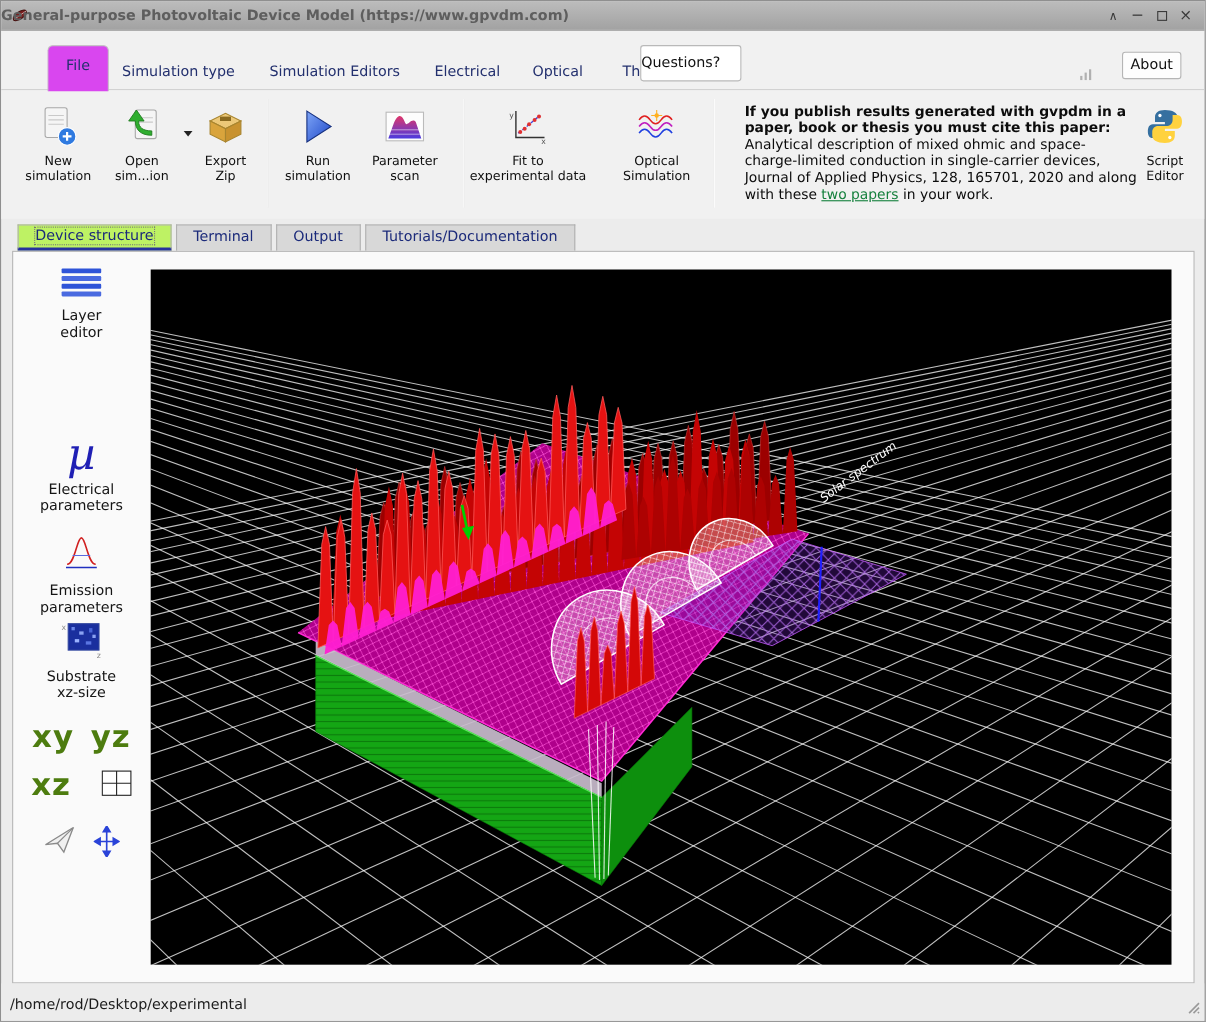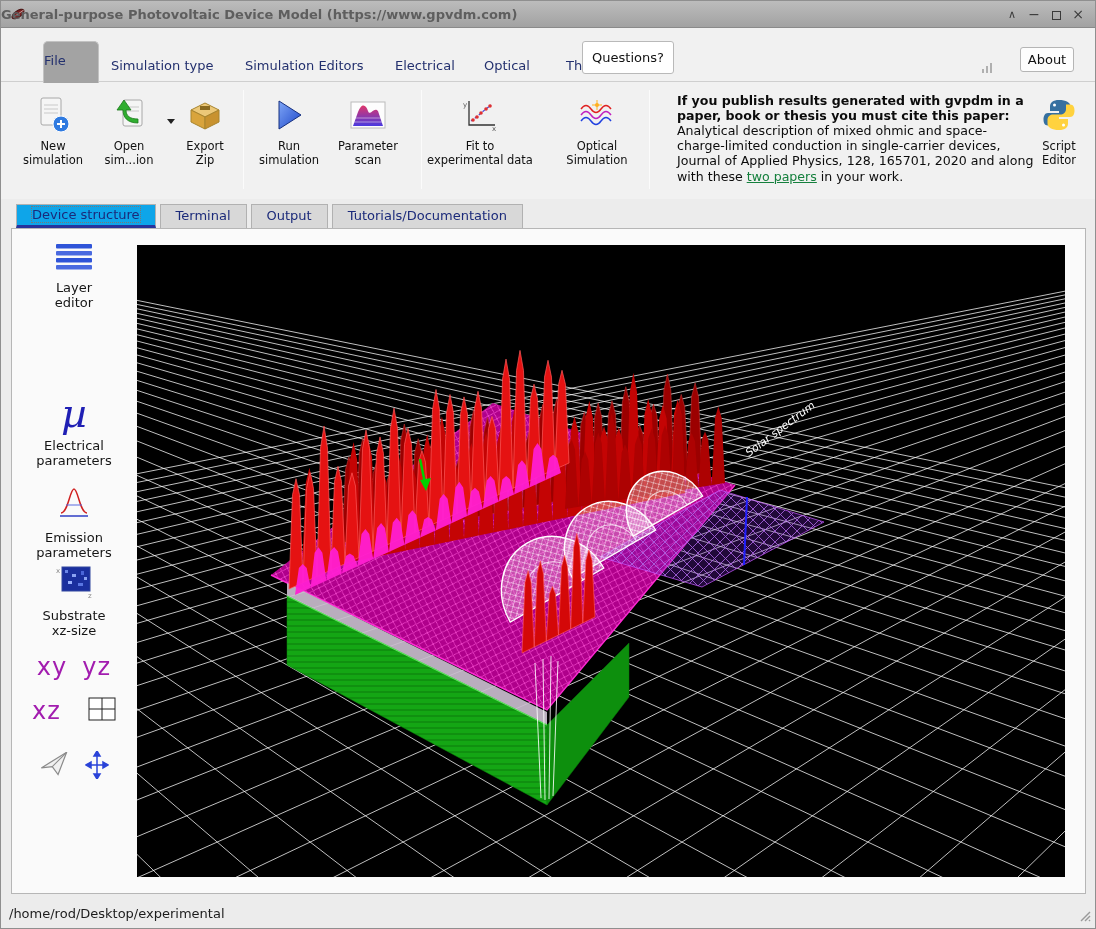--- a/index.html
+++ b/index.html
@@ -18,24 +18,24 @@
   .wc-shade { right:72px; font-size:11px; }
   .wc-min   { right:50px; }
   .wc-max   { right:28px; }
   .wc-max .maxbox { display:inline-block; width:9px; height:9px; border:1px solid #3a3a3a; vertical-align:middle; }
   .wc-close { right:6px; }
 
   
   .menubar { position:absolute; left:0; top:27px; width:100%; height:54px; background:#f1f1f1;
     border-bottom:1px solid #cfcfcf; }
   .mtab { position:absolute; top:30px; font-size:13px; color:#23306e; white-space:nowrap; cursor:default; }
-  .mtab-file { top:13px; left:42px; width:56px; height:42px; line-height:38px; text-align:left;
-    background:#a3a3a3; border:1px solid #c2c2c2; border-bottom:none; border-radius:5px 5px 0 0; z-index:2; }
+  .mtab-file { top:13px; left:42px; width:56px; height:42px; line-height:38px; text-align:center;
+    background:#d946ef; border:1px solid #c2c2c2; border-bottom:none; border-radius:5px 5px 0 0; z-index:2; }
   .questions-btn { position:absolute; left:581px; top:13px; width:92px; height:33px; line-height:31px;
-    text-align:center; background:#ffffff; border:1px solid #b9b9b9; border-radius:3px; font-size:13px;
+    background:#ffffff; border:1px solid #b9b9b9; border-radius:3px; font-size:13px;
     color:#111; z-index:5; }
   .about-btn { position:absolute; left:1019px; top:19px; width:54px; height:25px; line-height:23px;
     text-align:center; background:#fdfdfd; border:1px solid #b5b5b5; border-radius:3px; font-size:13px; color:#111; }
   .signal { position:absolute; left:980px; top:30px; }
 
   
   .toolbar { position:absolute; left:0; top:81px; width:100%; height:117px; background:#f1f1f1; }
   .tbitem { position:absolute; top:12px; width:84px; text-align:center; cursor:default; }
   .tbitem .ic { height:42px; display:flex; align-items:center; justify-content:center; }
   .tbitem .lbl { margin-top:3px; font-size:11.5px; line-height:1.25; color:#101010; white-space:pre-line; }
@@ -43,31 +43,31 @@
   .caret-down { position:absolute; left:166px; top:37px; width:0; height:0;
     border-left:4px solid transparent; border-right:4px solid transparent; border-top:5px solid #222; }
   .citation { position:absolute; left:676px; top:11px; width:358px; font-size:12.6px; line-height:1.2; color:#0c0c0c; }
   .citation b { font-weight:bold; }
   .citation .link { color:#15803d; text-decoration:underline; cursor:pointer; }
 
   
   .doctabs { position:absolute; left:15px; top:203px; height:24px; display:flex; gap:4px; }
   .dtab { padding:0 15px; line-height:22px; background:#d8d8d8; border:1px solid #b1b1b1; border-bottom:none;
     font-size:13px; color:#1b2a7a; white-space:nowrap; cursor:default; }
-  .dtab.active { background:#0ea5e9; border-bottom:3px solid #26339c; line-height:19px; }
+  .dtab.active { background:#bef264; border-bottom:3px solid #26339c; line-height:19px; }
   .dtab.active .in { outline:1px dotted #777; }
 
   
   .main-panel { position:absolute; left:10px; top:227px; width:1075px; height:666px;
     background:#fafafa; border:1px solid #b6b6b6; }
   .sidebar { position:absolute; left:0; top:0; width:124px; height:100%; }
   .sbblock { position:absolute; width:124px; text-align:center; cursor:pointer; }
   .sbblock .lbl { font-size:13px; color:#151515; line-height:1.18; white-space:pre-line; margin-top:5px; }
   .mu { font-family:"DejaVu Serif", serif; font-style:italic; font-size:40px; color:#1f1fb4; line-height:40px; }
-  .viewtxt { font-size:24px; color:#a21caf; letter-spacing:1px; }
+  .viewtxt { font-size:28px; color:#4d7c0f; letter-spacing:1px;font-weight:bold; }
   .xzrow { display:flex; align-items:center; justify-content:center; gap:27px; }
   .toolrow { display:flex; align-items:center; justify-content:center; gap:14px; }
 
   .viewport { position:absolute; left:125px; top:16px; width:928px; height:632px; background:#000; }
   .viewport svg { position:absolute; left:0; top:0; }
 
   
   .statusbar { position:absolute; left:0; top:893px; width:100%; height:36px; background:#ececec; }
   .statusbar .path { position:absolute; left:8px; top:12px; font-size:13px; color:#1c1c1c; }
   .grip { position:absolute; right:3px; bottom:3px; }

